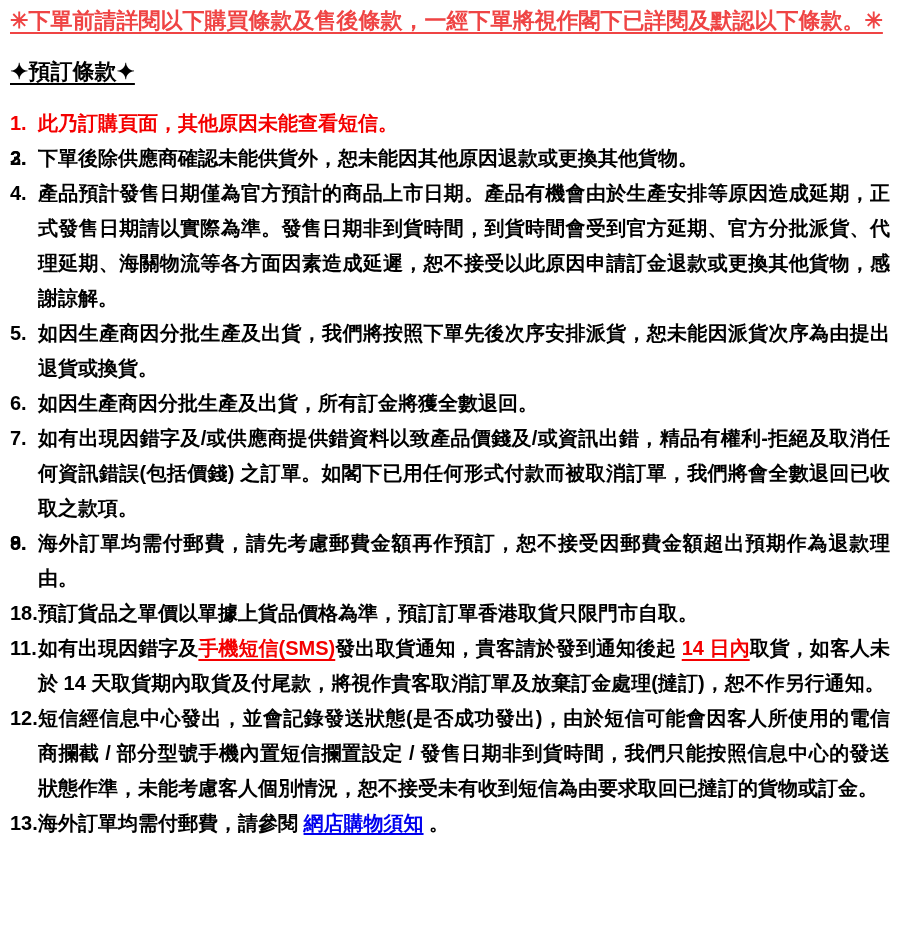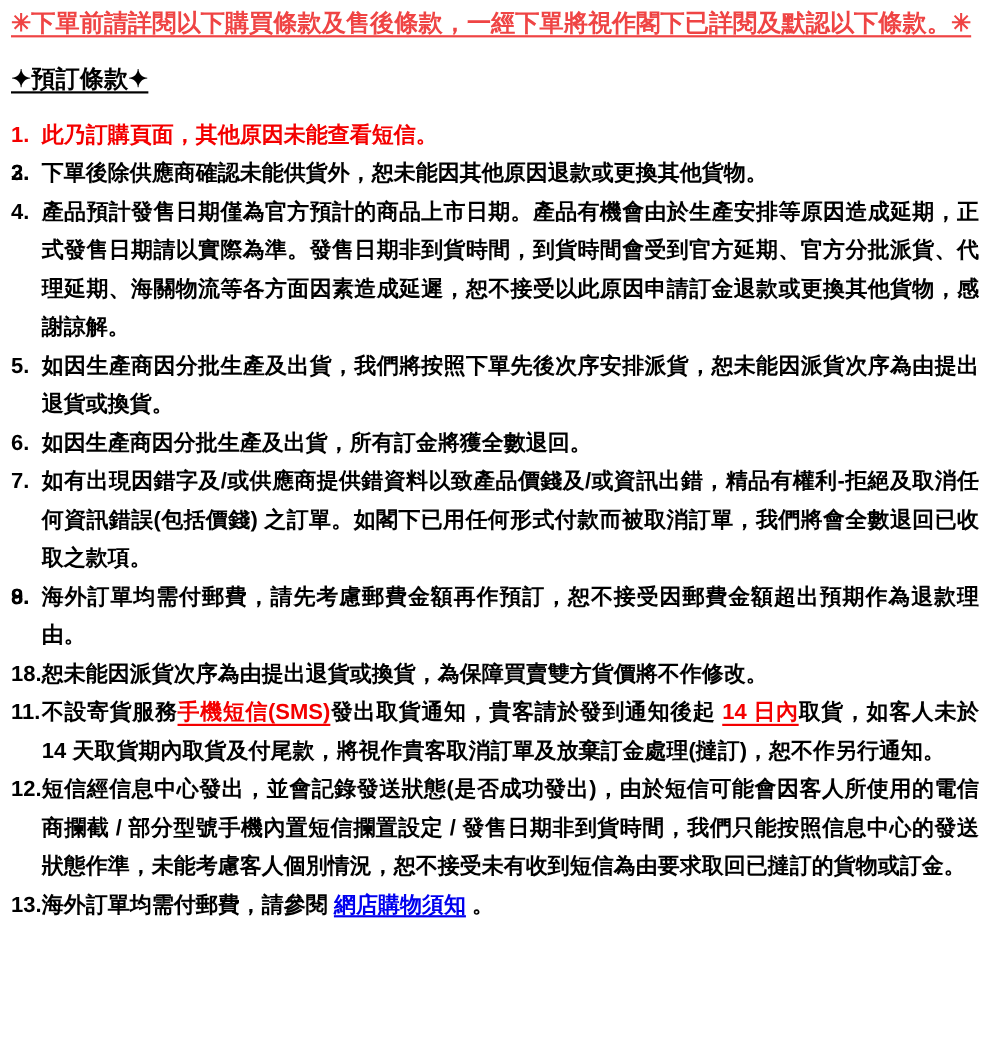--- a/index.html
+++ b/index.html
@@ -77,18 +77,18 @@
   <ol class="terms-list">
       <li class="term red"><span class="num">1.</span><span>此乃訂購頁面，其他原因未能查看短信。</span></li>
       <li class="term"><span class="num">2.</span></li>
       <li class="term"><span class="num">3.</span><span>下單後除供應商確認未能供貨外，恕未能因其他原因退款或更換其他貨物。</span></li>
       <li class="term"><span class="num">4.</span><span>產品預計發售日期僅為官方預計的商品上市日期。產品有機會由於生產安排等原因造成延期，正式發售日期請以實際為準。發售日期非到貨時間，到貨時間會受到官方延期、官方分批派貨、代理延期、海關物流等各方面因素造成延遲，恕不接受以此原因申請訂金退款或更換其他貨物，感謝諒解。</span></li>
       <li class="term"><span class="num">5.</span><span>如因生產商因分批生產及出貨，我們將按照下單先後次序安排派貨，恕未能因派貨次序為由提出退貨或換貨。</span></li>
       <li class="term"><span class="num">6.</span><span>如因生產商因分批生產及出貨，所有訂金將獲全數退回。</span></li>
       <li class="term"><span class="num">7.</span><span>如有出現因錯字及/或供應商提供錯資料以致產品價錢及/或資訊出錯，精品有權利-拒絕及取消任何資訊錯誤(包括價錢) 之訂單。如閣下已用任何形式付款而被取消訂單，我們將會全數退回已收取之款項。</span></li>
       <li class="term"><span class="num">8.</span></li>
       <li class="term"><span class="num">9.</span><span>海外訂單均需付郵費，請先考慮郵費金額再作預訂，恕不接受因郵費金額超出預期作為退款理由。</span></li>
-      <li class="term"><span class="num">18.</span><span>恕未能因派貨次序為由提出退貨或換貨，為保障買賣雙方貨價將不作修改。</span></li>
-      <li class="term"><span class="num">11.</span><span>不設寄貨服務</span><span class="red-underline">手機短信(SMS)</span><span>發出取貨通知，貴客請於發到通知後起 </span><span class="red-underline">14 日內</span><span>取貨，如客人未於 14 天取貨期內取貨及付尾款，將視作貴客取消訂單及放棄訂金處理(撻訂)，恕不作另行通知。</span></li>
+      <li class="term"><span class="num">18.</span><span>預訂貨品之單價以單據上貨品價格為準，預訂訂單香港取貨只限門市自取。</span></li>
+      <li class="term"><span class="num">11.</span><span>如有出現因錯字及</span><span class="red-underline">手機短信(SMS)</span><span>發出取貨通知，貴客請於發到通知後起 </span><span class="red-underline">14 日內</span><span>取貨，如客人未於 14 天取貨期內取貨及付尾款，將視作貴客取消訂單及放棄訂金處理(撻訂)，恕不作另行通知。</span></li>
       <li class="term"><span class="num">12.</span><span>短信經信息中心發出，並會記錄發送狀態(是否成功發出)，由於短信可能會因客人所使用的電信商攔截 / 部分型號手機內置短信攔置設定 / 發售日期非到貨時間，我們只能按照信息中心的發送狀態作準，未能考慮客人個別情況，恕不接受未有收到短信為由要求取回已撻訂的貨物或訂金。</span></li>
       <li class="term"><span class="num">13.</span><span>海外訂單均需付郵費，請參閱 </span><a class="shop-link" href="#">網店購物須知</a><span> 。</span></li>
     </ol>
 </div>
 
 </body></html>

